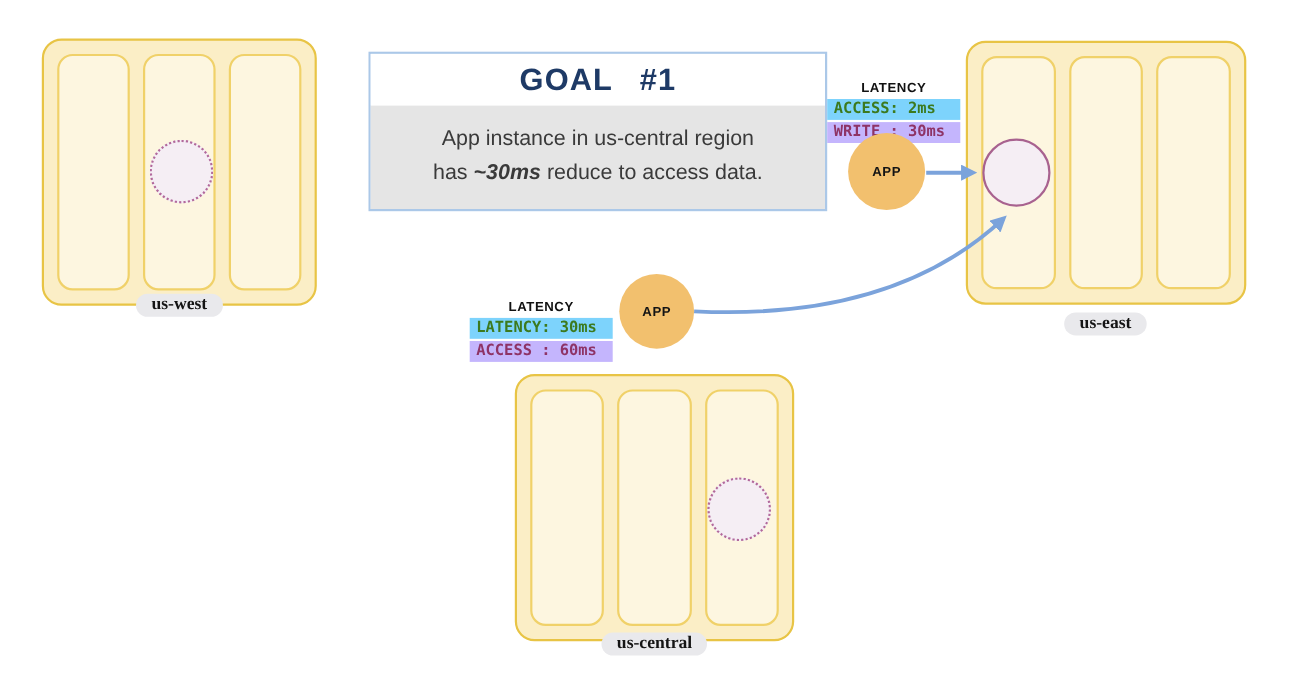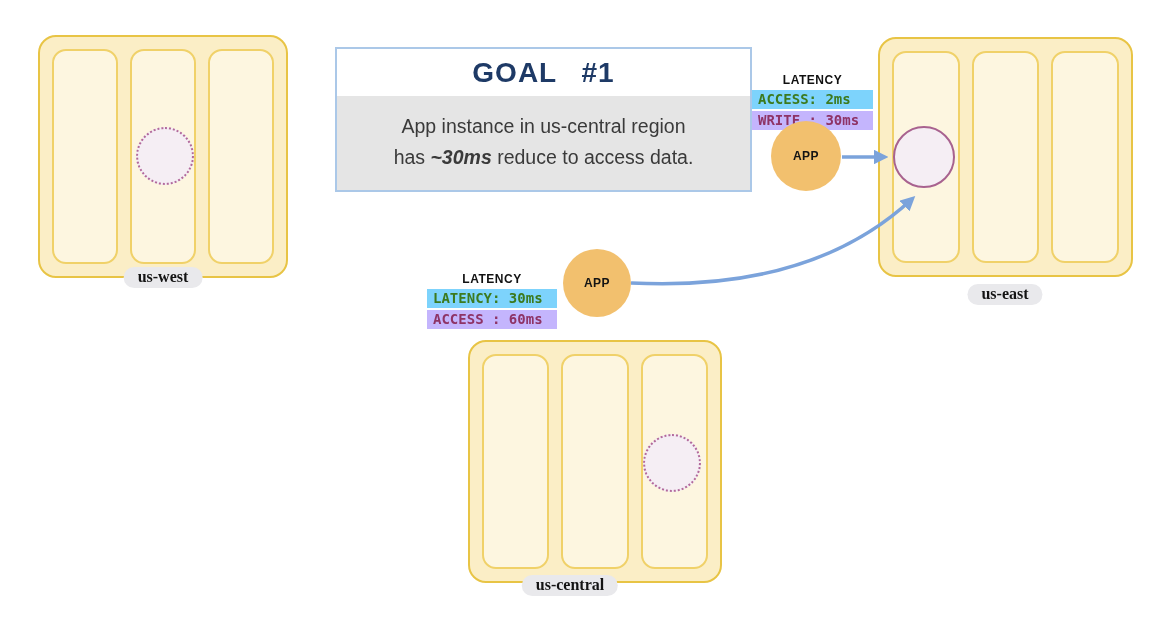--- a/index.html
+++ b/index.html
@@ -43,21 +43,21 @@
     padding: 1px 14px 2px 14px;
     font-family: Liberation Serif, serif;
     font-weight: bold;
     font-size: 16px;
     color: #141414;
     white-space: nowrap;
     z-index: 3;
   }
   .pill-us-west    { left: 163px;  top: 267px; }
   .pill-us-east    { left: 1005px; top: 270px; margin-top: 14px; }
-  .pill-us-central { left: 570px;  top: 575px; }
+  .pill-us-central { left: 595px;  top: 575px; }
 
   
   .node-circle {
     position: absolute;
     border-radius: 50%;
     background: #f5eef4;
     z-index: 3;
   }
   .node-dotted { border: 2px dotted #b2699c; }
   .node-solid  { border: 2px solid  #a8628f; }

